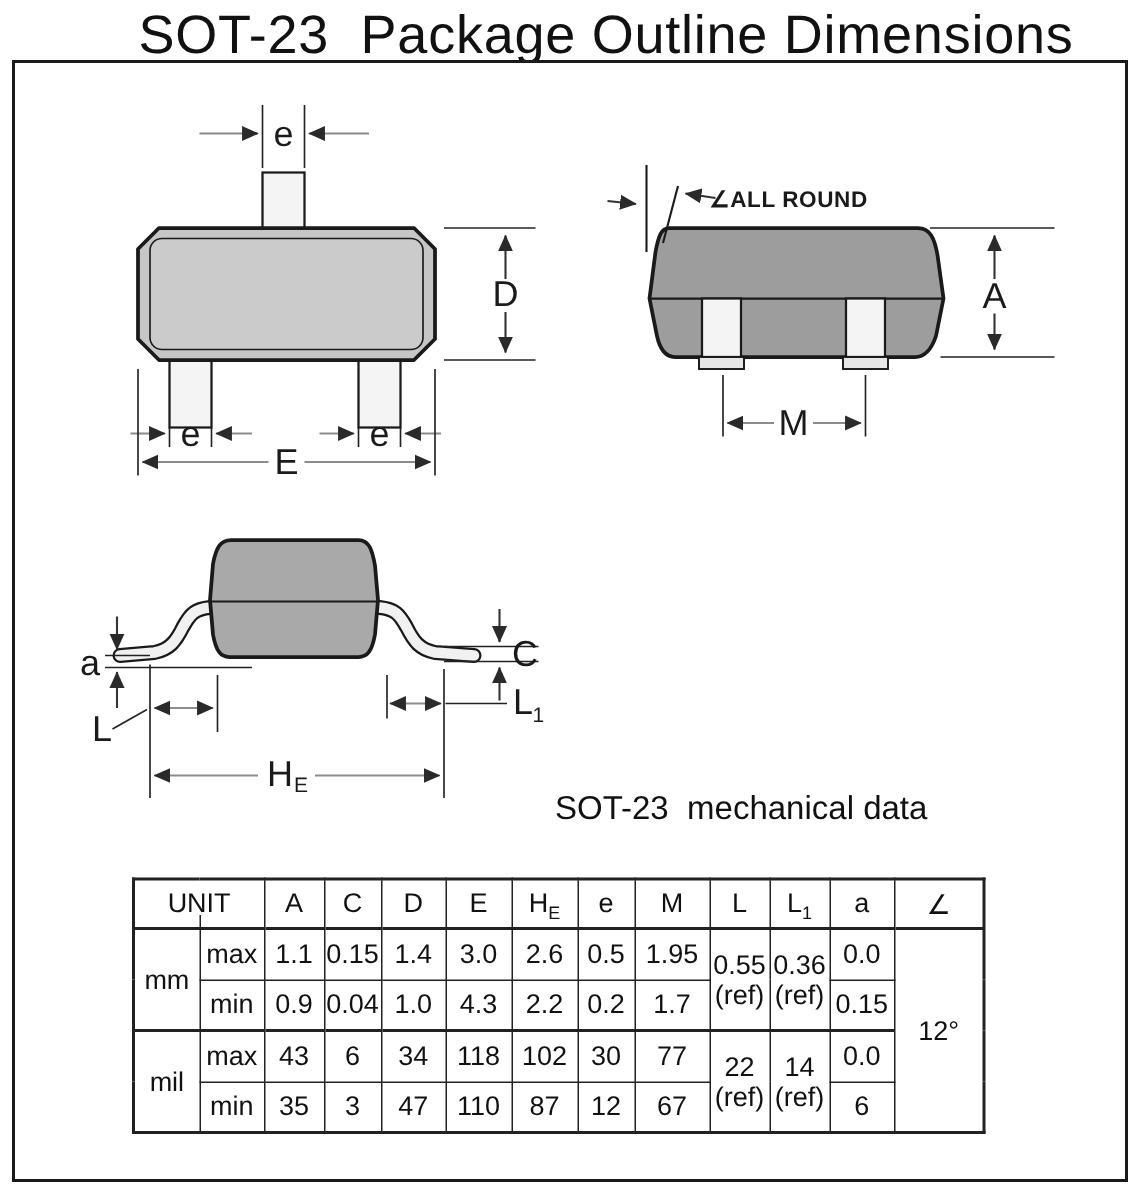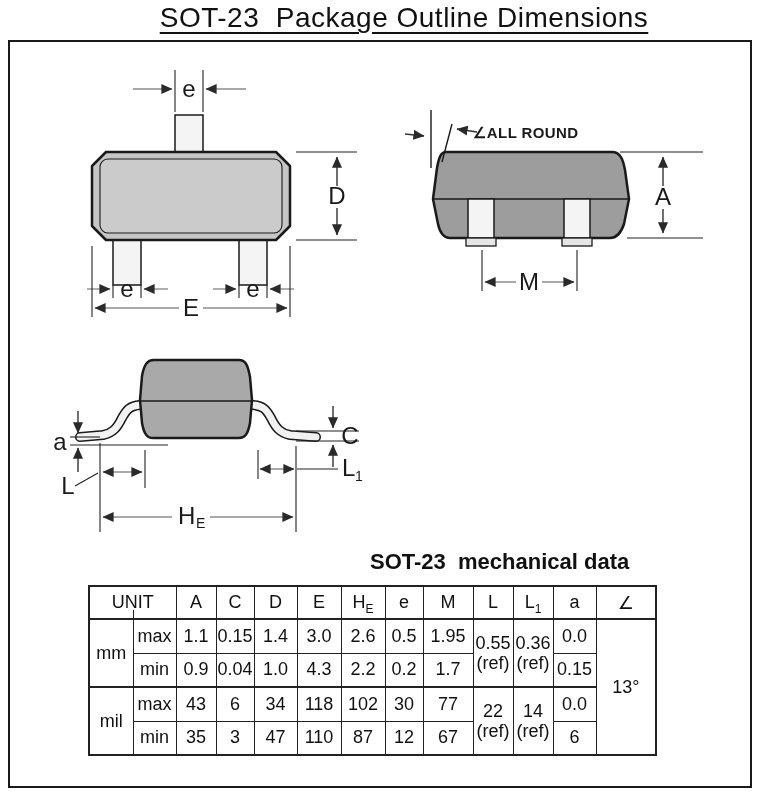--- a/index.html
+++ b/index.html
@@ -3,40 +3,40 @@
 <meta charset="utf-8">
 <style>
   * { margin:0; padding:0; box-sizing:border-box; }
   html,body { background:#ffffff; }
   .page {
     position:relative; width:760px; height:794px; background:#fff;
     font-family:"Liberation Sans", sans-serif; color:#1a1a1a; overflow:hidden;
   }
   .doc-title {
     position:absolute; top:2px; left:0; width:100%;
-    text-align:center; font-size:28px; font-weight:400; letter-spacing:0.5px;
+    text-align:center; font-size:36px; font-weight:400; letter-spacing:0.5px;
     text-decoration:underline; text-underline-offset:5px; text-decoration-thickness:2px;
     white-space:pre; color:#111;padding-left:48px;
   }
   .frame {
     position:absolute; left:8px; top:40px; width:744px; height:748px;
     border:2px solid #1a1a1a; background:#fff;
   }
   svg.drawings { position:absolute; left:0; top:0; }
   .lbl { font-family:"Liberation Sans", sans-serif; font-size:24px; fill:#1a1a1a; }
   .sublbl { font-family:"Liberation Sans", sans-serif; font-size:14px; fill:#1a1a1a; }
   .note { font-family:"Liberation Sans", sans-serif; font-size:15px; font-weight:600; letter-spacing:0.4px; fill:#1a1a1a; }
   .ext { stroke:#222222; stroke-width:1.1; fill:none; }
   .edge { stroke:#1a1a1a; fill:none; }
   .dim { stroke:#8c8c8c; stroke-width:1.4; fill:none; }
   .dimdark { stroke:#333333; stroke-width:1.4; fill:none; }
   .pin { fill:#f4f4f4; stroke:#1a1a1a; stroke-width:1.5; }
   .mask { fill:#ffffff; }
   .table-title {
-    position:absolute; left:370px; top:549px; font-size:22px; white-space:pre; color:#111;font-weight:bold;
+    position:absolute; left:370px; top:526px; font-size:22px; white-space:pre; color:#111;
   }
   table.mech {
     position:absolute; left:88px; top:585px;
     border-collapse:collapse; table-layout:fixed;
     font-size:18px; color:#111; background:#fff;
     border:2.5px solid #222;
   }
   table.mech th, table.mech td {
     border:1.3px solid #222; text-align:center; vertical-align:middle;
     font-weight:400; padding:0; height:34px; overflow:hidden;
@@ -221,21 +221,21 @@
       <td>1.95</td>
       <td rowspan="2" class="ref-cell">
         <div>0.55</div>
         <div>(ref)</div>
       </td>
       <td rowspan="2" class="ref-cell">
         <div>0.36</div>
         <div>(ref)</div>
       </td>
       <td>0.0</td>
-      <td rowspan="4">13°</td>
+      <td rowspan="4">12°</td>
     </tr>
     <tr>
       <td>min</td>
       <td>0.9</td>
       <td>0.04</td>
       <td>1.0</td>
       <td>4.3</td>
       <td>2.2</td>
       <td>0.2</td>
       <td>1.7</td>

